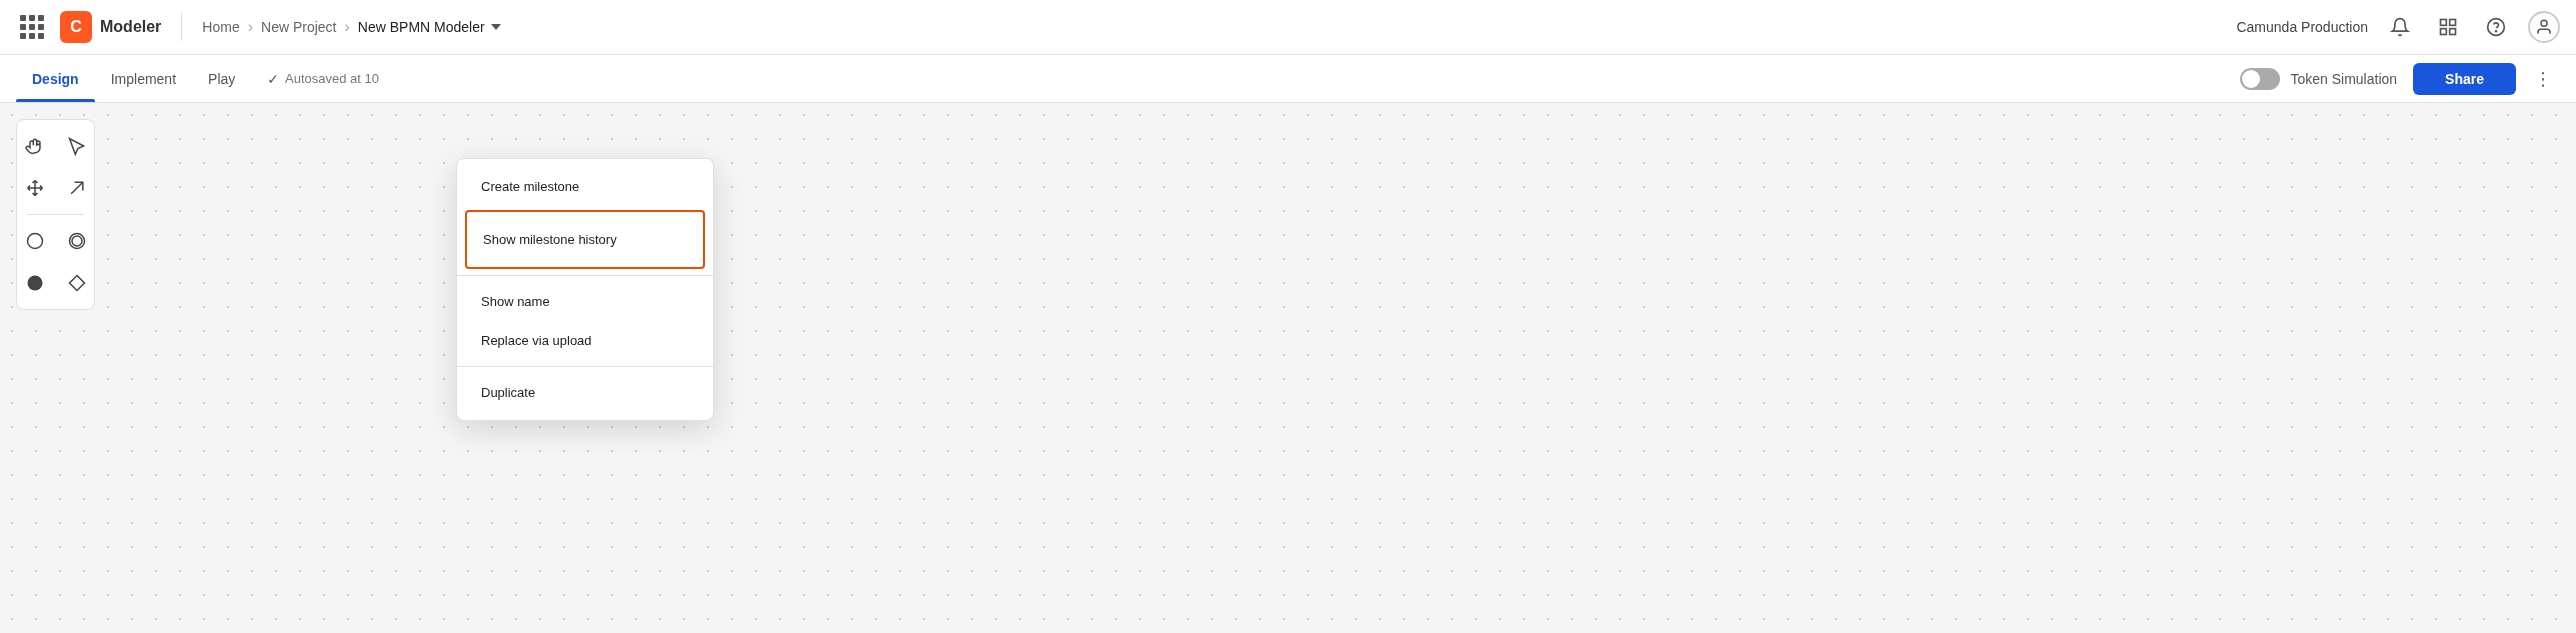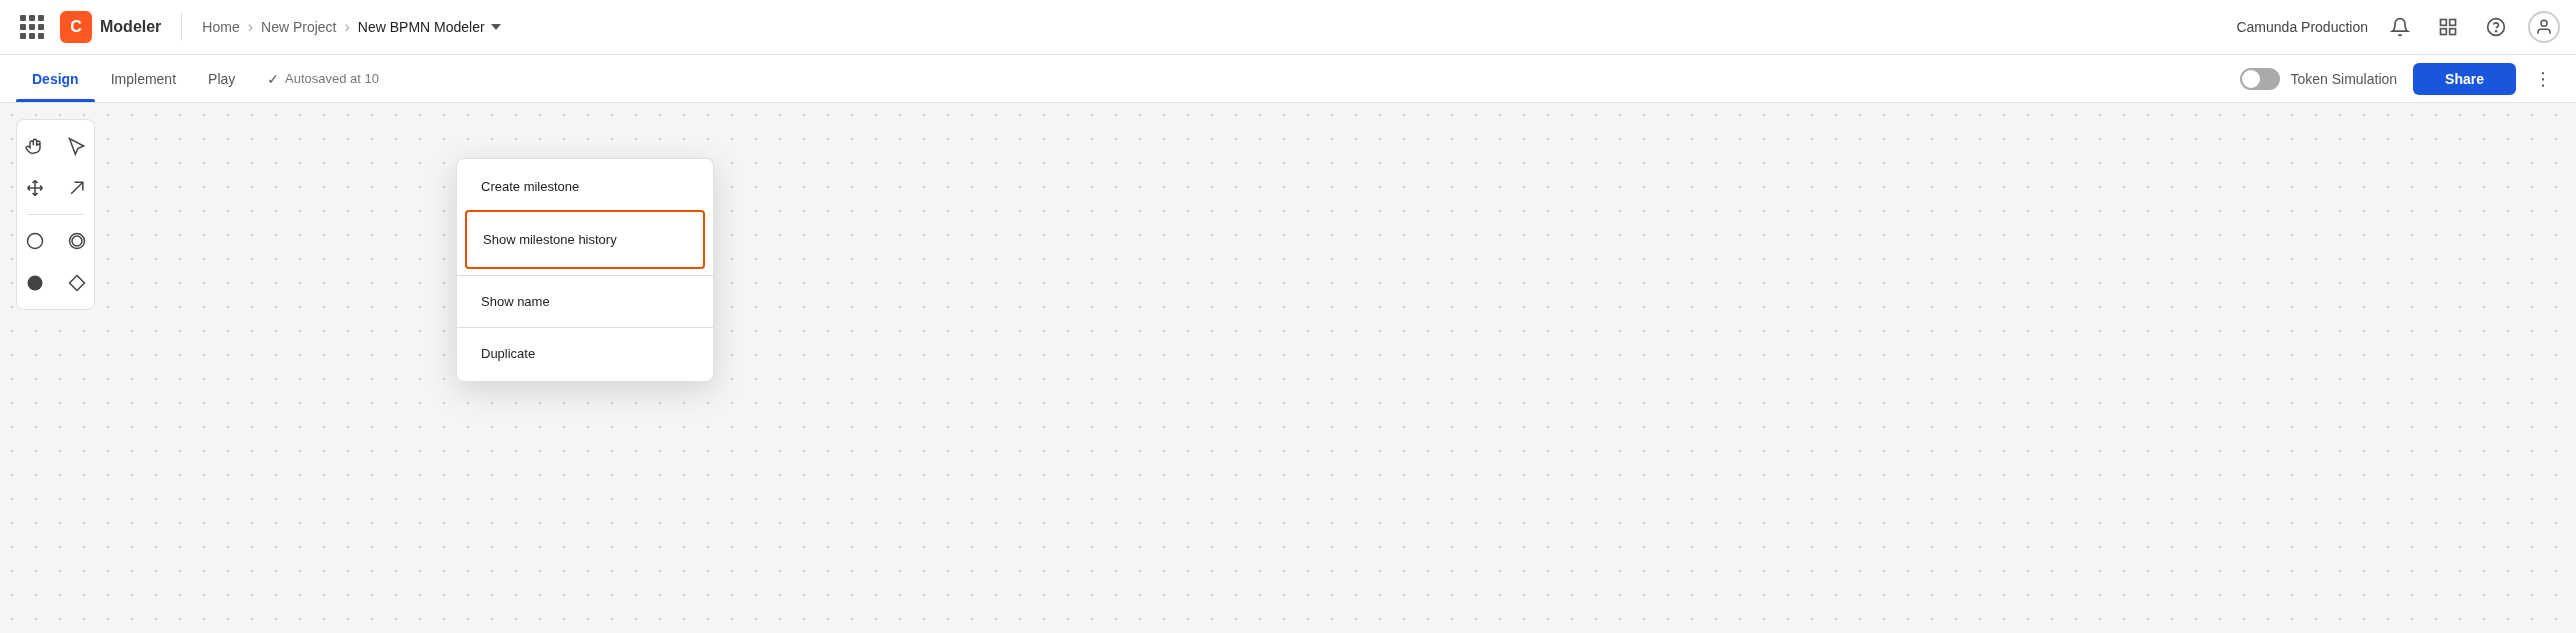--- a/index.html
+++ b/index.html
@@ -493,20 +493,23 @@
     <div class="menu-item">
       <span>Create milestone</span>
     </div>
     <div class="menu-item highlighted">
       <span>Show milestone history</span>
     </div>
     <div class="menu-divider"></div>
     <div class="menu-item">
       <span>Show name</span>
     </div>
+    <div class="menu-item">
+      <span>Replace via upload</span>
+    </div>
     <div class="menu-divider"></div>
     <div class="menu-item">
       <span>Duplicate</span>
     </div>
   </div>
 
 </div>
 
 
 </body></html>

